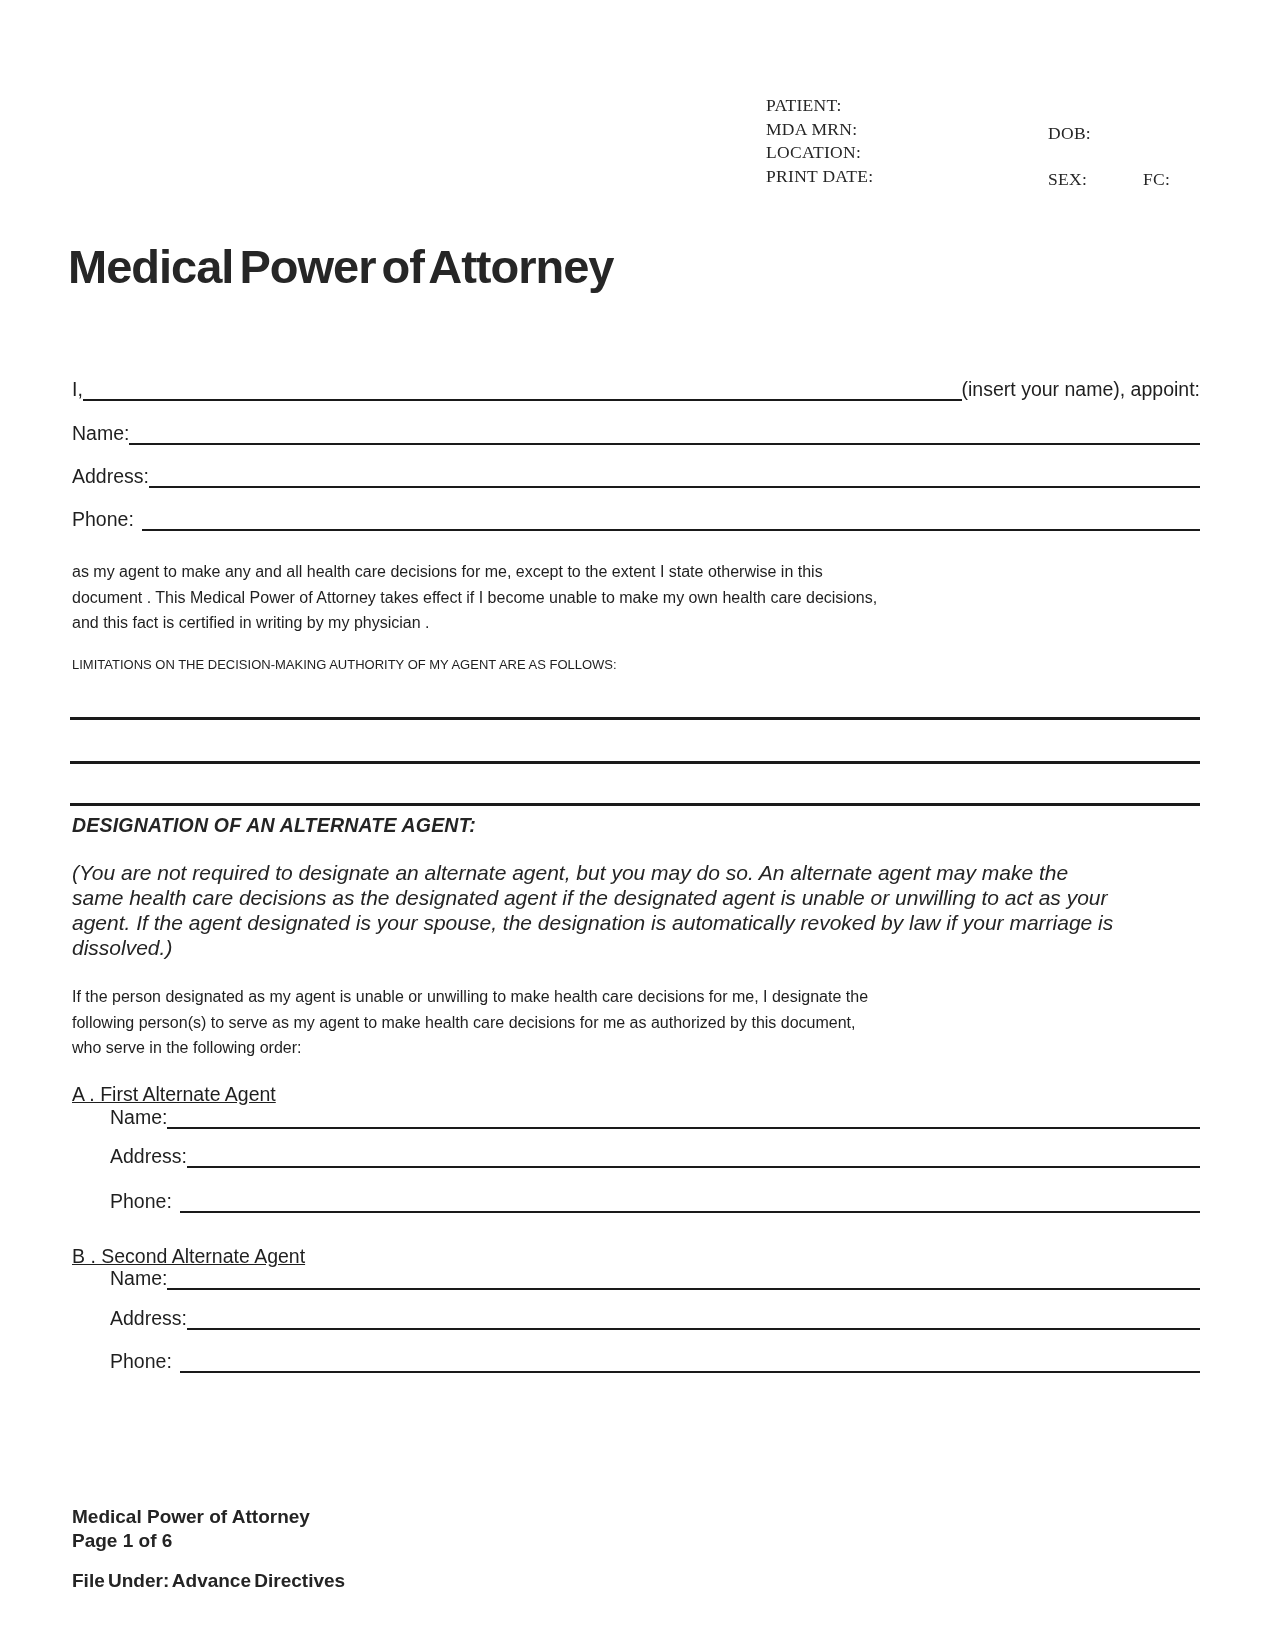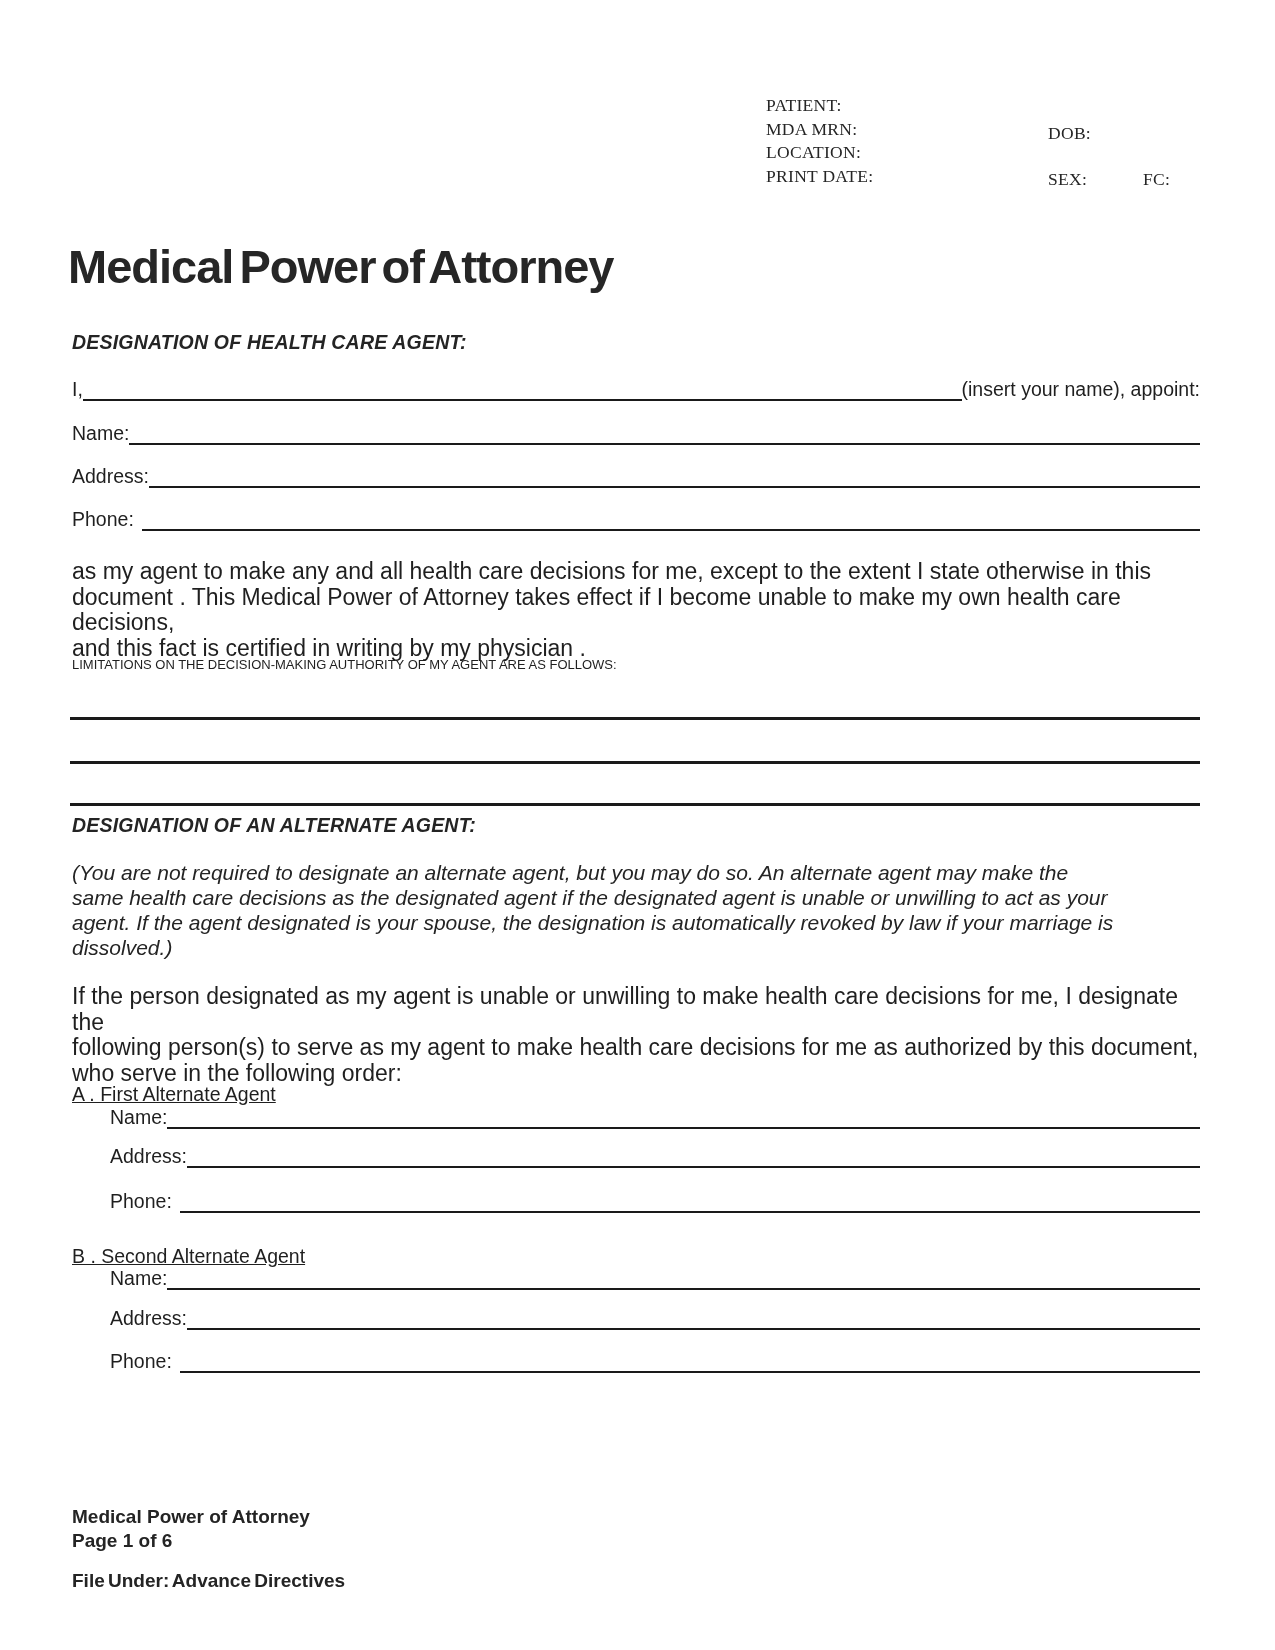--- a/index.html
+++ b/index.html
@@ -33,21 +33,21 @@
   
   .content{position:absolute;left:72px;top:0;width:1128px;height:1650px;}
   .h2{
     position:absolute;left:0;
     font-size:19.5px;font-weight:bold;font-style:italic;
     letter-spacing:.2px;white-space:nowrap;color:#242424;
   }
   .caps{position:absolute;left:0;font-size:13px;white-space:nowrap;}
   .para{
     position:absolute;left:0;right:0;
-    font-size:23px;line-height:25.5px;white-space:pre-line;
+    font-size:16px;line-height:25.5px;white-space:pre-line;
   }
   .para.note{font-style:italic;font-size:21px;line-height:25px;color:#242424;}
   .rule{position:absolute;left:-2px;right:0;height:3px;background:#1a1a1a;}
   .frow{
     position:absolute;left:0;right:0;
     display:flex;align-items:flex-end;
     height:27px;font-size:19.5px;
   }
   .frow .lbl{white-space:nowrap;}
   .frow .fill{
@@ -88,21 +88,20 @@
     <div>PRINT DATE:</div>
   </div>
   <div class="meta meta-dob">DOB:</div>
   <div class="meta meta-sex">SEX:</div>
   <div class="meta meta-fc">FC:</div>
 
   <div class="title">Medical Power of Attorney</div>
 
   <div class="content">
 
-    <div class="h2" style="top:331px">DESIGNATION OF HEALTH CARE AGENT:</div>
 
     <div class="frow" style="top:374px">
       <span class="lbl">I,</span>
       <span class="fill"></span>
       <span class="lbl">(insert your name), appoint:</span>
     </div>
 
     <div class="frow" style="top:418px">
       <span class="lbl">Name:</span>
       <span class="fill"></span>

